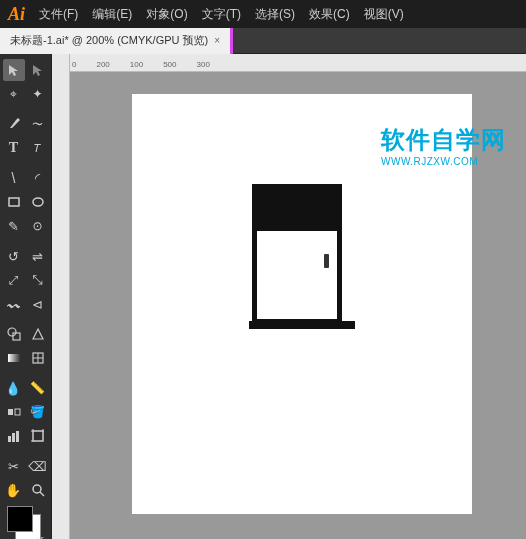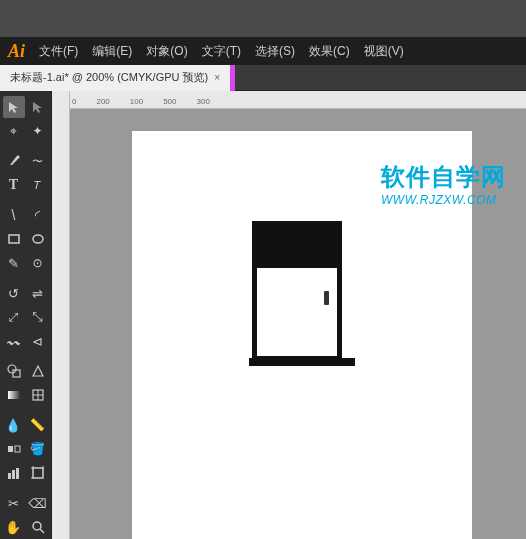--- a/index.html
+++ b/index.html
@@ -15,21 +15,20 @@
     }
 
     
     .title-bar {
       height: 28px;
       background: #1e1e1e;
       display: flex;
       align-items: center;
       padding: 0 8px;
       flex-shrink: 0;
-      margin-top: 37px;
     }
     .app-logo {
       color: #ff8c00;
       font-weight: bold;
       font-size: 18px;
       font-style: italic;
       margin-right: 8px;
       font-family: Georgia, serif;
     }
     .title-bar-menus {
@@ -55,21 +54,21 @@
       border-bottom: 1px solid #222;
     }
     .tab {
       height: 26px;
       background: #f0f0f0;
       display: flex;
       align-items: center;
       padding: 0 10px;
       font-size: 11px;
       color: #333;
-      border-right: 5px solid #d946ef;
+      border-right: 3px solid #d946ef;
       gap: 6px;
     }
     .tab-close {
       color: #666;
       font-size: 10px;
       cursor: pointer;
     }
 
     
     .main-area {
@@ -228,24 +227,23 @@
       right: 20px;
       text-align: left;
     }
     .watermark-main {
       font-size: 24px;
       font-weight: bold;
       color: #00aadd;
       letter-spacing: 1px;
     }
     .watermark-sub {
-      font-size: 12px;
+      font-size: 10px;
       color: #00aadd;
       letter-spacing: 0.5px;
-      font-style: italic;
     }
 
     
     .ruler-top {
       position: absolute;
       top: 0;
       left: 0;
       right: 0;
       height: 18px;
       background: #e8e8e8;

